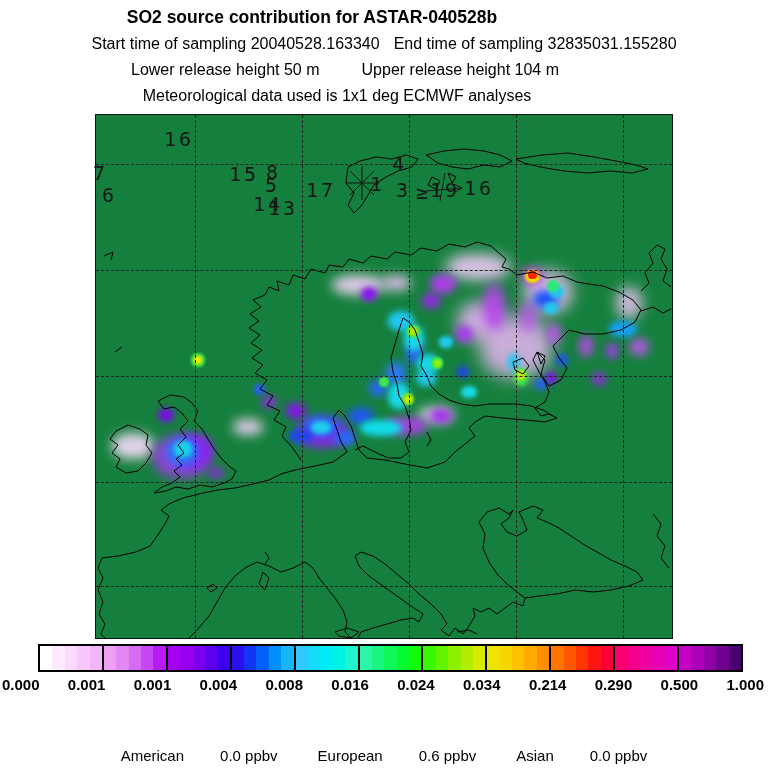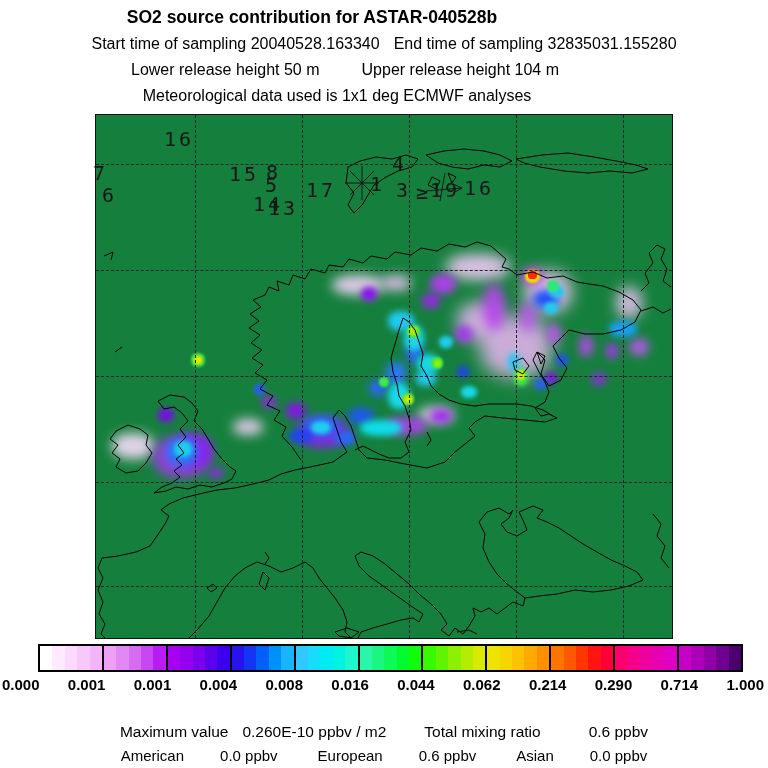--- a/index.html
+++ b/index.html
@@ -252,26 +252,23 @@
         <div class="ccell" style="background: rgb(76, 0, 112);"></div>
       </div>
     </div>
   <div class="clabels" id="clabels">
       <div class="clab">0.000</div>
       <div class="clab">0.001</div>
       <div class="clab">0.001</div>
       <div class="clab">0.004</div>
       <div class="clab">0.008</div>
       <div class="clab">0.016</div>
-      <div class="clab">0.044</div>
-      <div class="clab">0.062</div>
+      <div class="clab">0.024</div>
+      <div class="clab">0.034</div>
       <div class="clab">0.214</div>
       <div class="clab">0.290</div>
-      <div class="clab">0.714</div>
+      <div class="clab">0.500</div>
       <div class="clab">1.000</div>
     </div>
 
-  <div class="hline-txt frow1">
-    <span class="fgap1">Maximum value</span><span class="fgap2">0.260E-10 ppbv / m2</span><span class="fgap3">Total mixing ratio</span><span>0.6 ppbv</span>
-  </div>
   <div class="hline-txt frow2" id="regions"><div class="reg-name" style="display: inline;">American</div><div class="reg-val" style="display: inline;">0.0 ppbv</div><div class="reg-name" style="display: inline;">European</div><div class="reg-val" style="display: inline;">0.6 ppbv</div><div class="reg-name" style="display: inline;">Asian</div><div class="reg-val" style="display: inline;">0.0 ppbv</div></div>
 
 </div>
 
 </body></html>

